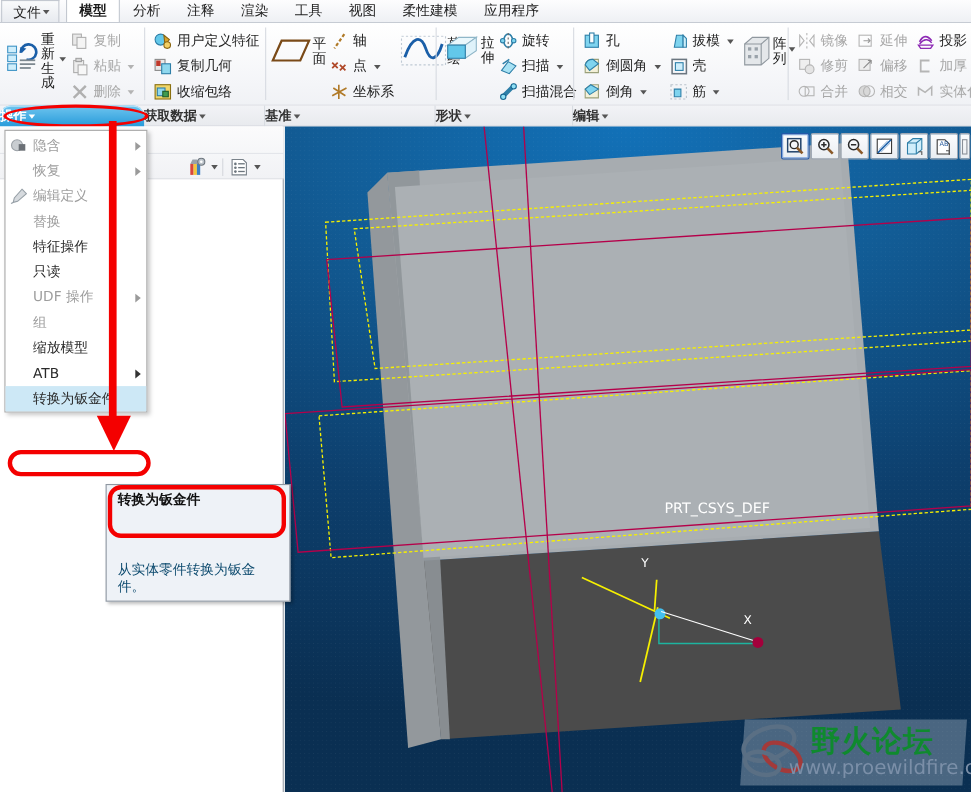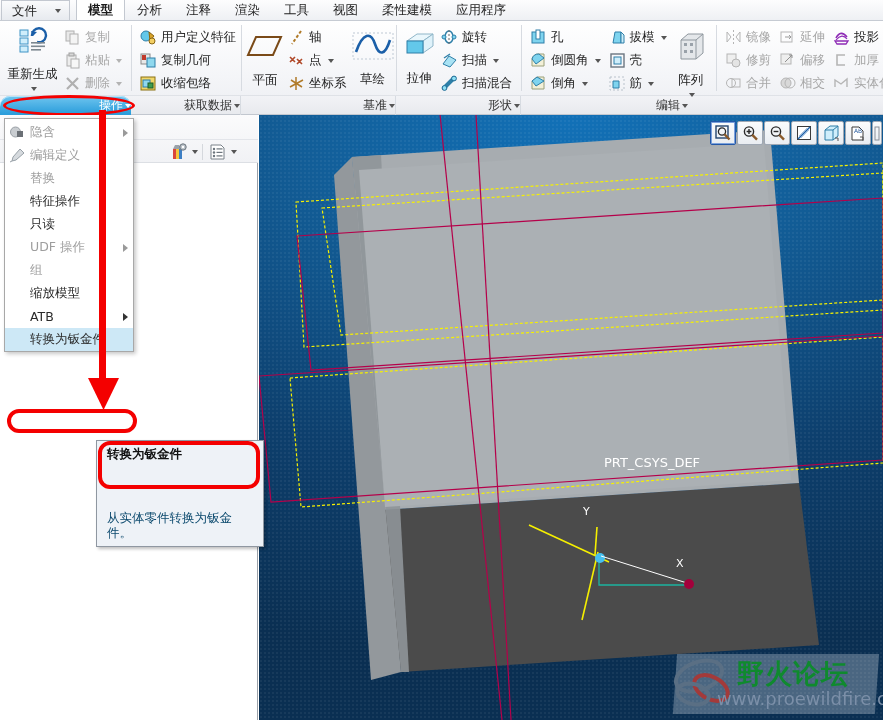--- a/index.html
+++ b/index.html
@@ -23,21 +23,21 @@
   .tab {
     height: 20px; line-height: 19px; padding: 0 11px;
     font-size: 12.5px; color: #1c1c1c; white-space: nowrap;
     border-left: 1px solid transparent; border-right: 1px solid transparent;
     cursor: default;
   }
   .tab.filetab {
     background: linear-gradient(#fafbfc,#e7eaef);
     border: 1px solid #c3c8d0; border-bottom: none;
     margin-left: 1px; padding: 0 8px 0 10px;
-    display: flex; align-items: center; gap: 16px;
+    display: flex; align-items: center; gap: 0;
   }
   .tab.active {
     background: #ffffff; font-weight: bold;
     border-left: 1px solid #c3c8d0; border-right: 1px solid #c3c8d0;
     border-top: 1px solid #c3c8d0;
     height: 21px; line-height: 20px;
   }
   .tabgap { width: 6px; }
   .caret-s {
     display: inline-block; width: 0; height: 0;
@@ -51,36 +51,36 @@
     background: linear-gradient(#ffffff, #f4f5f8 60%, #eceef2);
     border-bottom: 1px solid #c2c7cf;
   }
   .rgroups { display: flex; height: 74px; }
   .rgroup { position: relative; height: 74px; padding: 3px 5px 0 5px; display: flex; align-items: flex-start; }
   .rgroup + .rgroup::before {
     content:''; position: absolute; left: 0; top: 4px; bottom: 4px; width: 1px;
     background: #d7dbe1;
   }
   .bigbtn {
-    width: 74px; display: flex; flex-direction: column; align-items: center;
-    padding-top: 3px; color: #222; font-size: 12.5px; gap: 8px;
+    width: 74px; display: flex; flex-direction: row; align-items: center;
+    padding-top: 3px; color: #222; font-size: 12.5px;
   }
   .bigbtn .lbl { margin-top: 2px; text-align: center; line-height: 13px; }
   .bigbtn .lblcaret { margin-top: -1px; }
   .col { display: flex; flex-direction: column; justify-content: flex-start; padding-top: 2px; }
   .smallbtn {
     display: flex; align-items: center; gap: 4px; height: 23px;
     padding: 0 4px; font-size: 12.5px; color: #1e1e1e; white-space: nowrap;
   }
   .smallbtn.dis { color: #a7a7a7; }
   .ico { width: 17px; height: 17px; flex: 0 0 17px; position: relative; }
   .grouplabels { display: flex; height: 19px; border-top: 1px solid #dfe2e7; background: linear-gradient(#f2f3f6,#e8eaee); }
   .glabel {
-    height: 31px; line-height: 18px; text-align: right; font-size: 12px; color: #333;
-    border-right: 1px solid #d7dbe1; position: relative;
+    height: 31px; line-height: 18px; text-align: left; font-size: 12px; color: #333;
+    border-right: 1px solid #d7dbe1; position: relative; font-weight: bold;
   }
   .glabel.hot {
     background: linear-gradient(#6fc5ef,#2e9fdc 55%,#1c8ccb);
     color: #fff; border-radius: 10px; border-right: none;
     box-shadow: inset 0 1px 0 #b6e4fa;
   }
   .redoval {
     position: absolute; border: 3px solid #f40000; border-radius: 50%;
     pointer-events: none;
   }
@@ -617,20 +617,25 @@
       <span class="mico">
         <svg width="16" height="15" viewBox="0 0 16 15">
           <circle cx="6.5" cy="7" r="5" fill="#c9cdd1" stroke="#9aa0a6"></circle>
           <rect x="8" y="6" width="6" height="6" fill="#6b7076"></rect>
         </svg>
       </span>
       <span>隐含</span>
       <span class="arrowr"></span>
     </div>
     <div class="mitem dis">
+      <span class="mico"></span>
+      <span>恢复</span>
+      <span class="arrowr"></span>
+    </div>
+    <div class="mitem dis">
       <span class="mico">
         <svg width="16" height="15" viewBox="0 0 16 15">
           <path d="M11 1 L15 5 L7 12 L3 13 L4 9 Z" fill="#d6dade" stroke="#97a0a7"></path>
           <path d="M3 13 L1 14" stroke="#97a0a7"></path>
         </svg>
       </span>
       <span>编辑定义</span>
     </div>
     <div class="mitem dis">
       <span class="mico"></span>

